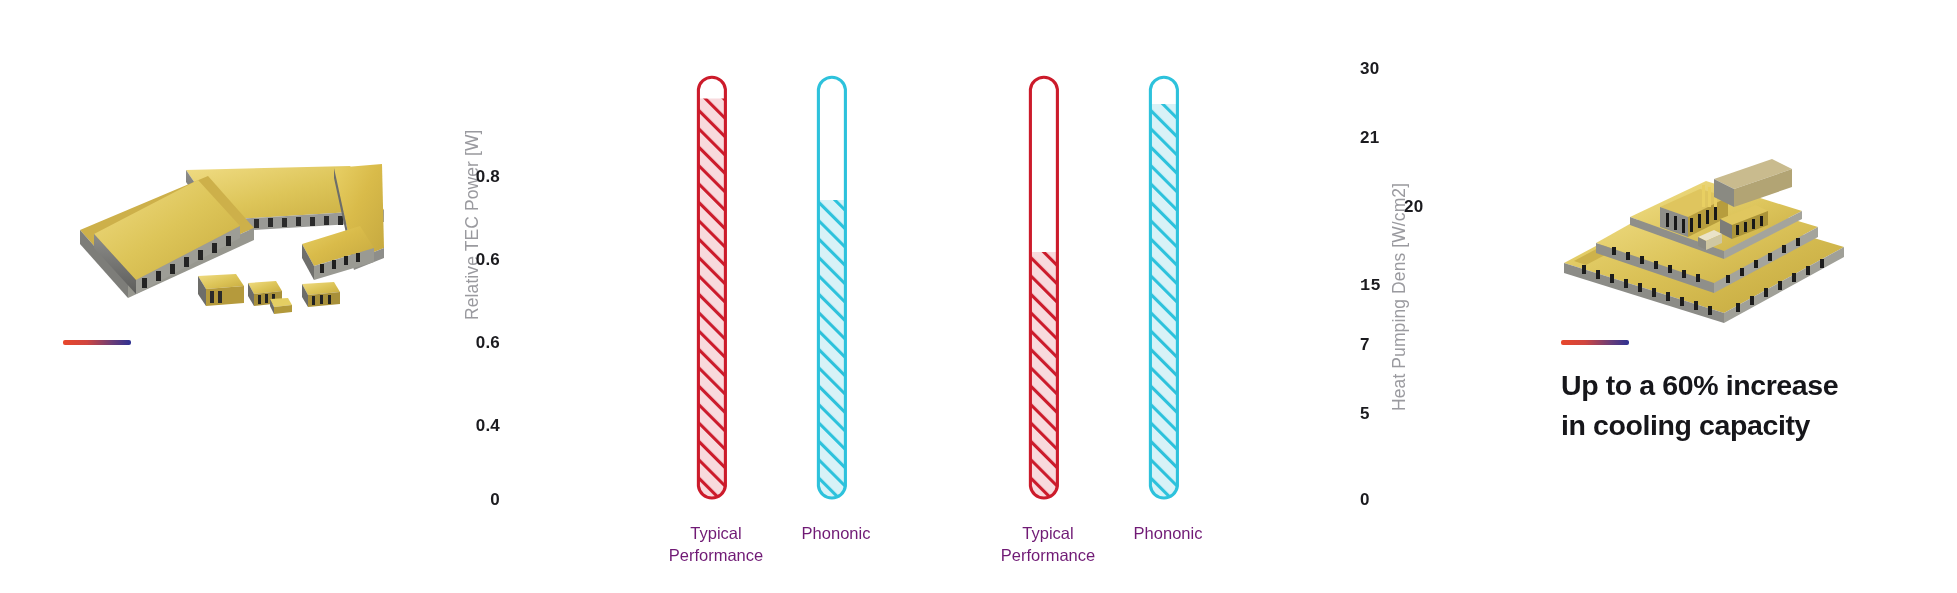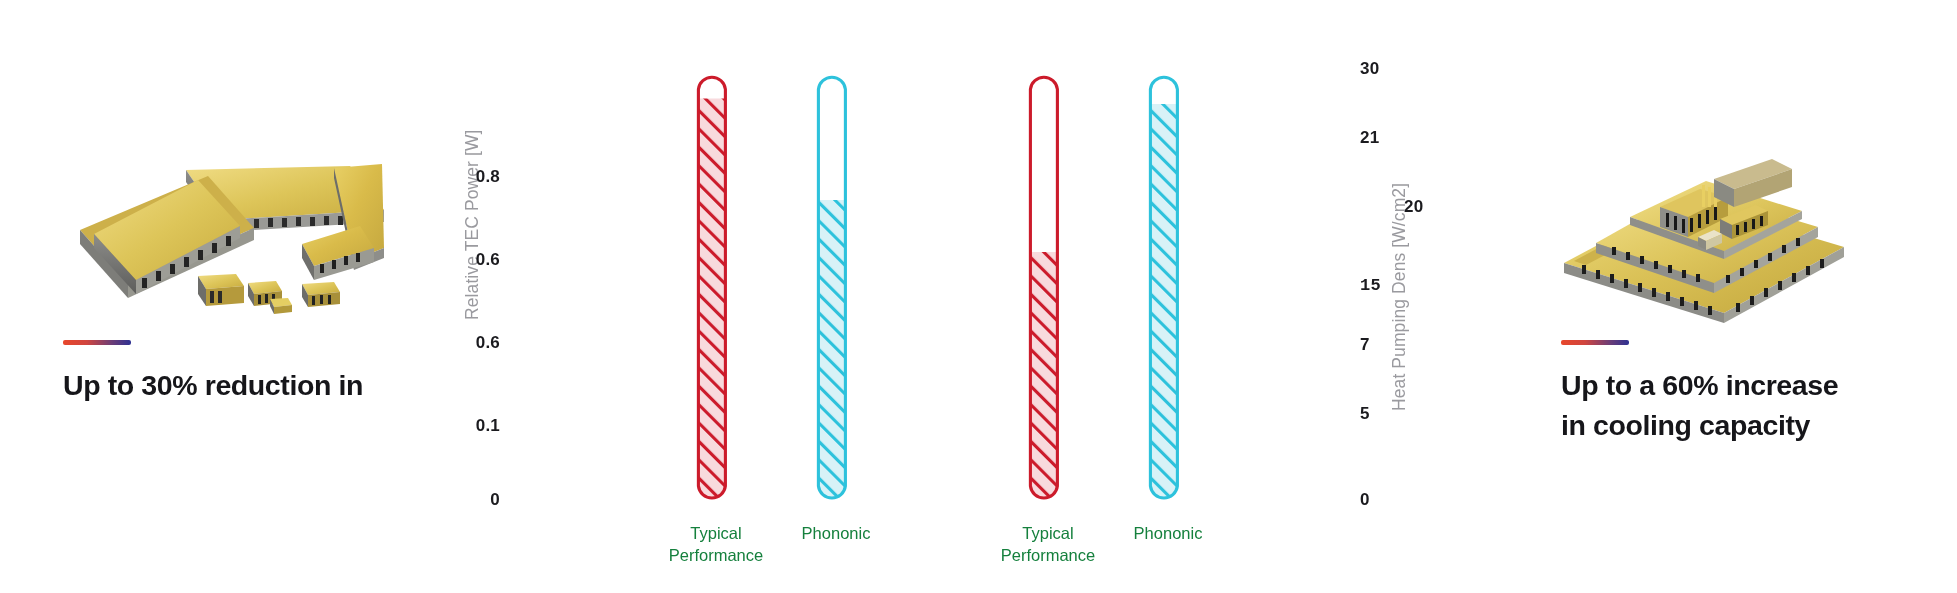--- a/index.html
+++ b/index.html
@@ -42,21 +42,21 @@
   .tick{
     position:absolute;color:#1b1b1f;font-size:17px;font-weight:700;
     text-align:right;white-space:nowrap;letter-spacing:.2px;
   }
   .tick.r{text-align:left;margin-left:37px;}
 
   .tube{position:absolute;width:0;height:0;}
   .tube svg{display:block;}
 
   .cat{
-    position:absolute;color:#15803d;font-size:16.5px;font-weight:400;
+    position:absolute;color:#701a75;font-size:16.5px;font-weight:400;
     text-align:center;line-height:1.35;white-space:nowrap;
   }
   .cat .ln{display:block;}
 </style>
 </head>
 <body>
 
 <div class="stage">
 
   <div class="panel panel-left">
@@ -169,32 +169,31 @@
               <rect x="262" y="187" width="3" height="9"></rect>
           <rect x="270" y="187" width="3" height="9"></rect>
             </g>
         </g>
       </svg>
     </div>
 
     <div class="rule" style="left:5px;top:340px;"></div>
 
     <div class="headline" style="left:5px;top:365px;">
-      <span class="ln">Up to 30% reduction in</span>
     </div>
   </div>
 
   <div class="chart">
 
     <div class="axis-title left" style="left:-93px;top:320px;">Relative TEC Power [W]</div>
 
     <div class="tick" style="left:-105px;top:167px;width:50px;">0.8</div>
     <div class="tick" style="left:-105px;top:250px;width:50px;">0.6</div>
     <div class="tick" style="left:-105px;top:333px;width:50px;">0.6</div>
-    <div class="tick" style="left:-105px;top:416px;width:50px;">0.1</div>
+    <div class="tick" style="left:-105px;top:416px;width:50px;">0.4</div>
     <div class="tick" style="left:-105px;top:490px;width:50px;">0</div>
 
     <div class="tube" style="left:140px;top:72px;">
       <svg width="42" height="434" viewBox="0 0 42 434">
         <defs>
           <pattern id="hr1" width="13" height="13" patternUnits="userSpaceOnUse" patternTransform="rotate(-45)">
             <rect width="13" height="13" fill="#f8dadd"></rect>
             <rect width="3.1" height="13" fill="#cc1b2b"></rect>
           </pattern>
           <clipPath id="cl1">

